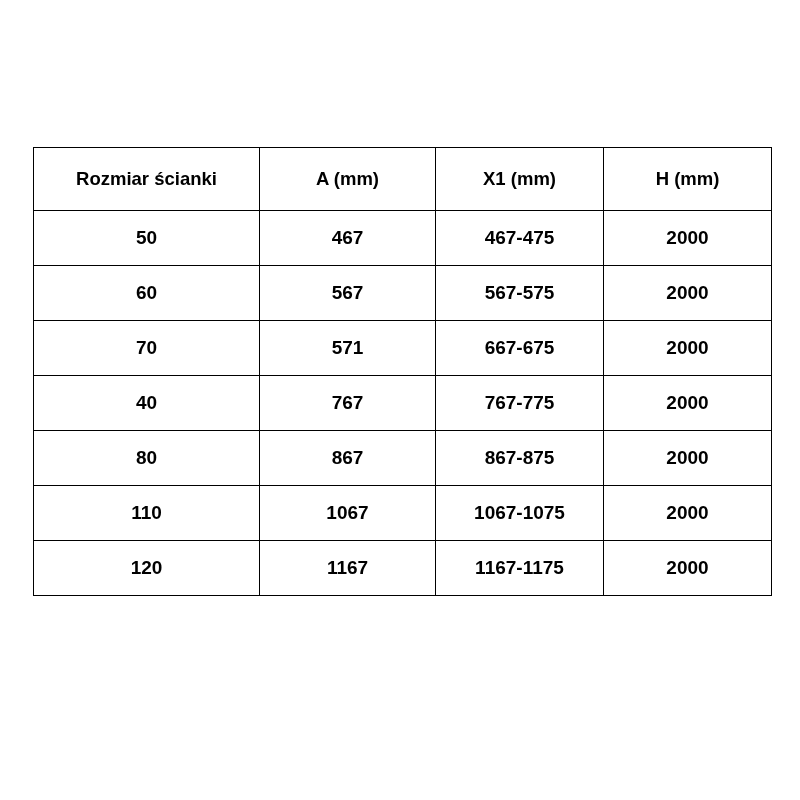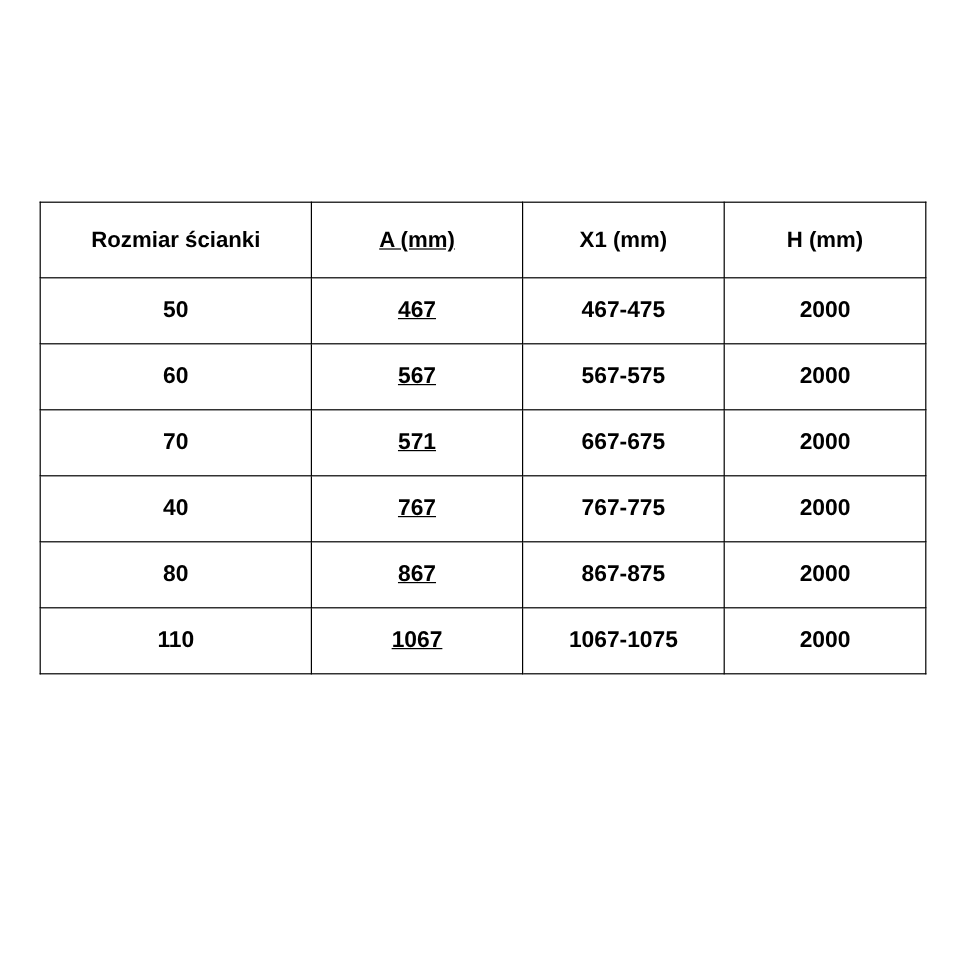--- a/index.html
+++ b/index.html
@@ -17,21 +17,21 @@
     position: absolute;
     left: 0;
     top: 0;
     width: 800px;
     height: 800px;
     background: #ffffff;
   }
   .spec-table {
     position: absolute;
     left: 33px;
-    top: 168px;
+    top: 147px;
     width: 734px;
     border-collapse: collapse;
     table-layout: fixed;
   }
   .spec-table td, .spec-table th {
     border: 1px solid #000000;
     text-align: center;
     vertical-align: middle;
     color: #000000;
     padding: 0;
@@ -41,21 +41,21 @@
     height: 62px;
     font-weight: bold;
     font-size: 18.5px;
   }
   .spec-table tbody td {
     height: 54px;
     font-weight: bold;
     font-size: 19px;
   }
   .col-0 { width: 225px; }
-  .col-1 { width: 175px; text-decoration: underline; }
+  .col-1 { width: 175px; }
   .col-2 { width: 167px; }
   .col-3 { width: 167px; }
 </style>
 </head>
 <body>
 
 <div class="sheet">
   <table class="spec-table">
     <thead>
       <tr>
@@ -95,15 +95,21 @@
         <td class="col-1">867</td>
         <td class="col-2">867-875</td>
         <td class="col-3">2000</td>
       </tr>
       <tr>
         <td class="col-0">110</td>
         <td class="col-1">1067</td>
         <td class="col-2">1067-1075</td>
         <td class="col-3">2000</td>
       </tr>
+      <tr>
+        <td class="col-0">120</td>
+        <td class="col-1">1167</td>
+        <td class="col-2">1167-1175</td>
+        <td class="col-3">2000</td>
+      </tr>
     </tbody>
   </table>
 </div>
 
 </body></html>

